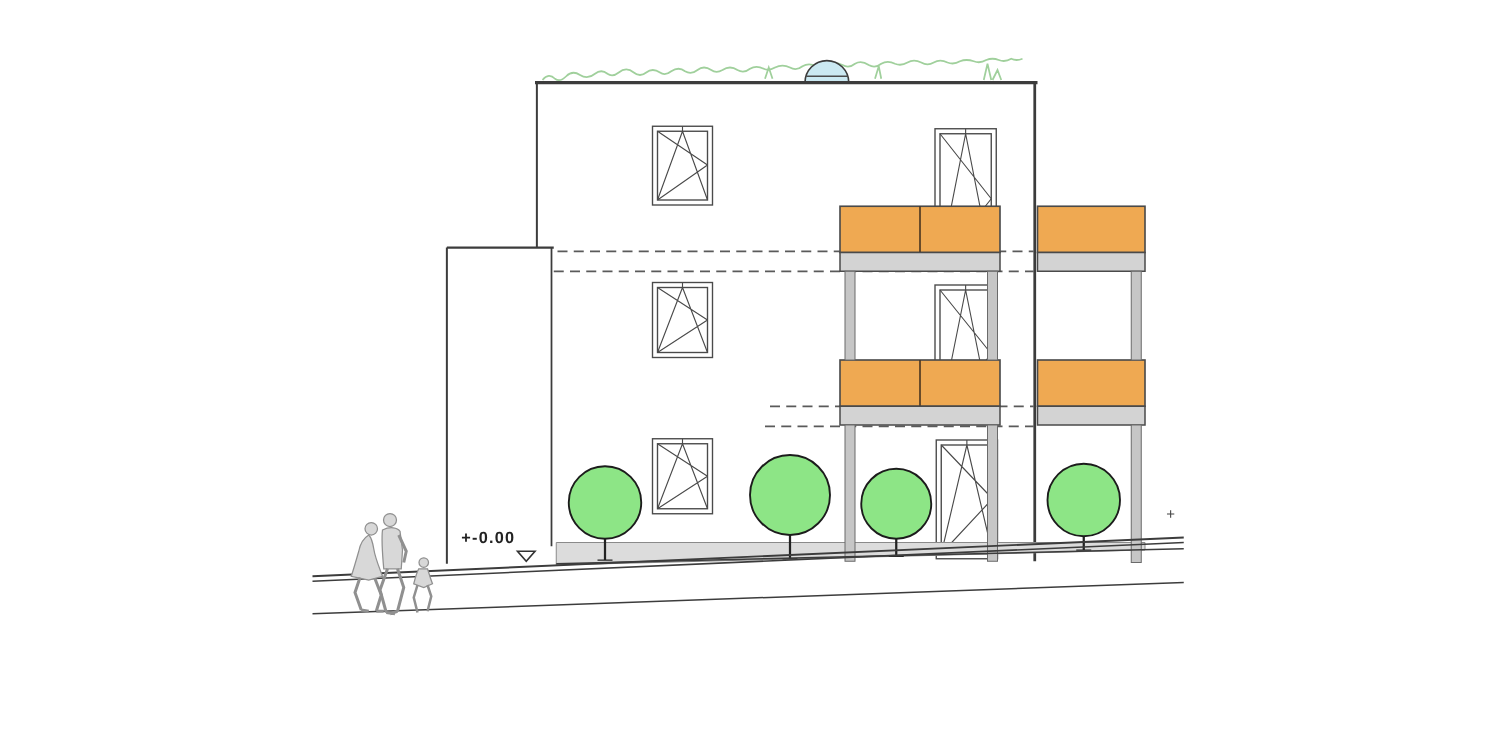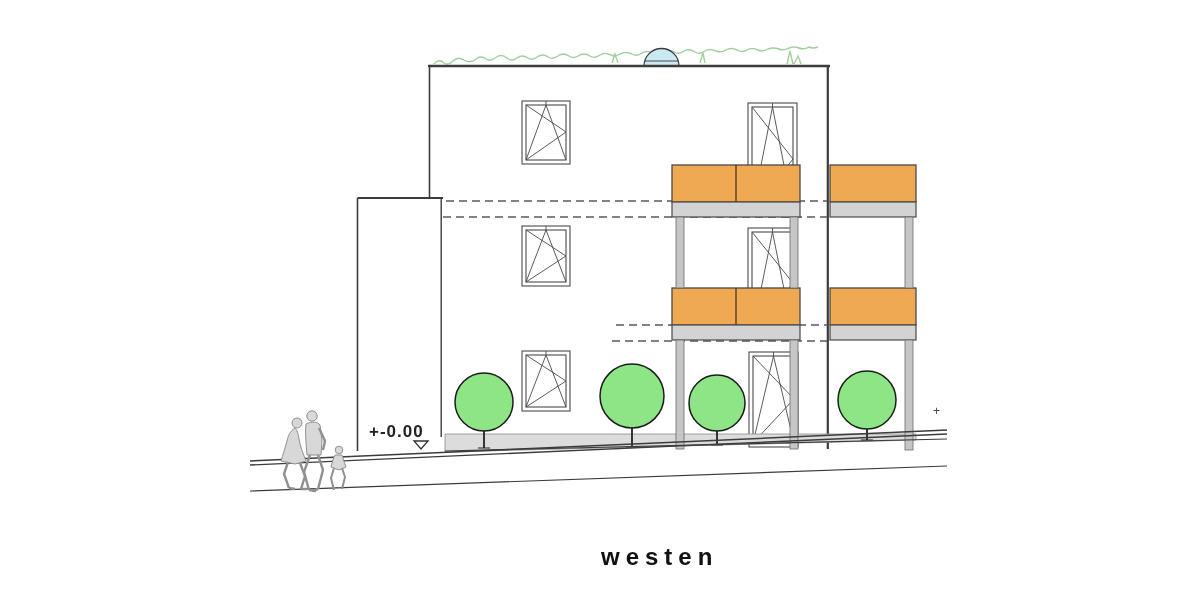--- a/index.html
+++ b/index.html
@@ -3,21 +3,21 @@
 <meta charset="utf-8">
 <style>
   html,body{margin:0;padding:0;background:#ffffff;width:1200px;height:600px;overflow:hidden;
             font-family:"Liberation Sans", sans-serif;}
   .stage{position:relative;width:1200px;height:600px;background:#fff;}
   svg{position:absolute;left:0;top:0;}
   .ln{stroke:#3c3c3c;fill:none;}
   .thin{stroke:#4a4a4a;stroke-width:1.1;fill:none;}
   .sym{stroke:#4a4a4a;stroke-width:0.9;fill:none;}
   .dash{stroke:#5a5a5a;stroke-width:1.4;stroke-dasharray:8 5;fill:none;}
-  .label-datum{position:absolute;left:369px;top:422px;font-size:17px;letter-spacing:1px;
+  .label-datum{position:absolute;left:369px;top:422px;font-size:13px;letter-spacing:1px;
                color:#222;font-weight:bold;}
   .label-title{position:absolute;left:601px;top:543px;font-size:24px;letter-spacing:6px;
                color:#111;font-weight:bold;}
   .label-plus{position:absolute;left:933px;top:404px;font-size:12px;color:#444;}
 </style>
 </head>
 <body>
 
 <div class="stage">
 <svg width="1200" height="600" viewBox="0 0 1200 600">
@@ -149,14 +149,13 @@
       <path d="M335,455 C333,459 332,463 331,467 L339,470 L346,467 C344,462 343,458 342,455 Z"></path>
       <path d="M334,468 L331,478 L334,490 M342,468 L345,477 L342,489" fill="none" stroke-width="2"></path>
     </g>
   </g>
 
   <polygon points="414,441 428,441 421,449" fill="#ffffff" stroke="#333" stroke-width="1.3"></polygon>
 </svg>
 
   <div class="label-datum">+-0.00</div>
   <div class="label-plus">+</div>
-  <div class="label-title">westen</div>
 </div>
 
 </body></html>

